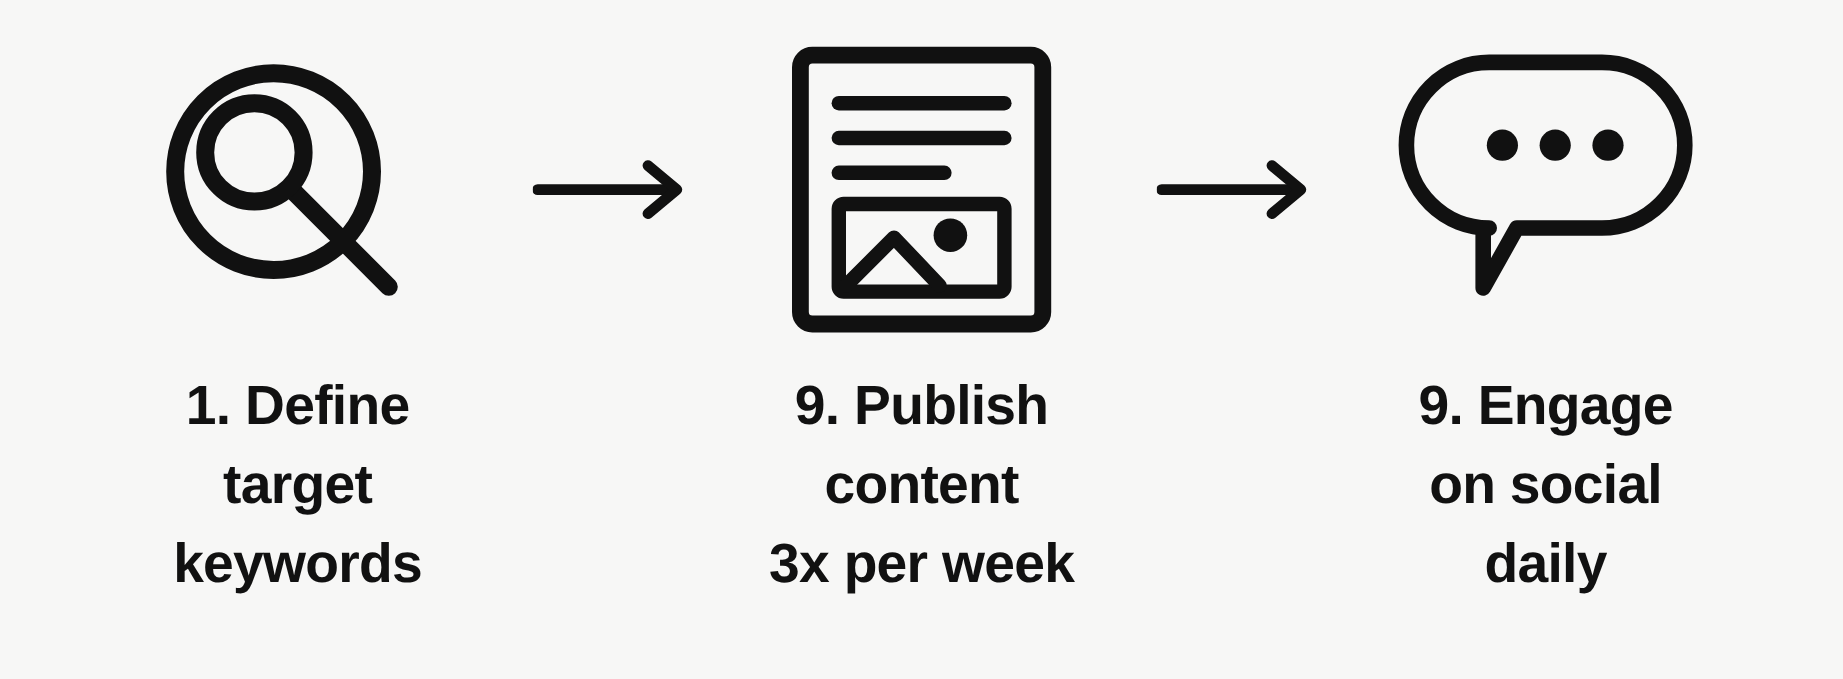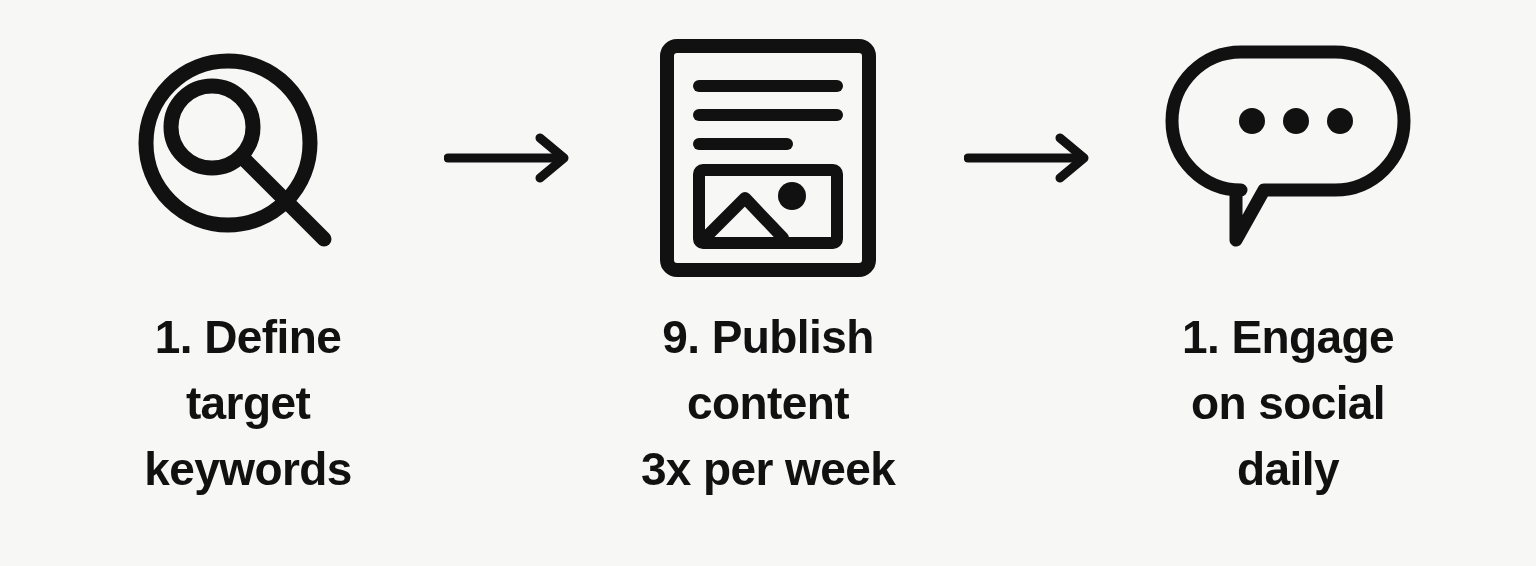--- a/index.html
+++ b/index.html
@@ -154,18 +154,18 @@
                  L 72 146
                  L 77 146
                  A 69 69 0 0 1 77 8
                  Z" stroke="#111111" stroke-width="13" fill="none" stroke-linejoin="round" stroke-linecap="round"></path>
 
         <circle cx="88" cy="77" r="13" fill="#111111"></circle>
         <circle cx="132" cy="77" r="13" fill="#111111"></circle>
         <circle cx="176" cy="77" r="13" fill="#111111"></circle>
       </svg>
     </div>
-    <div class="step-label">1. Engage
+    <div class="step-label">9. Engage
 on social
 daily</div>
   </div>
 
 </div>
 
 </body></html>

